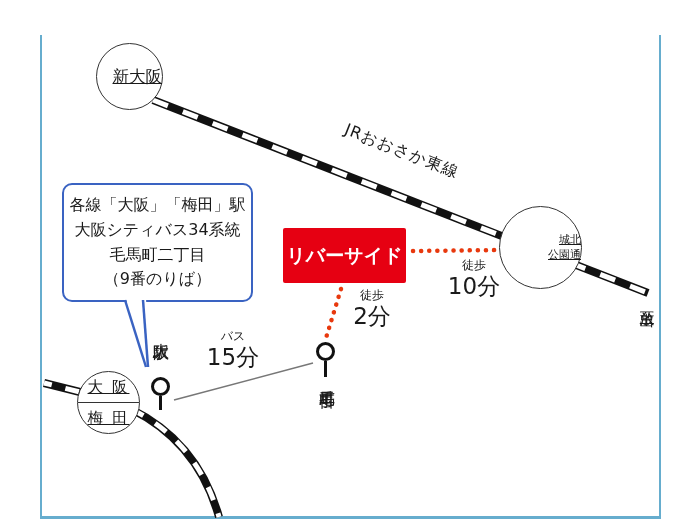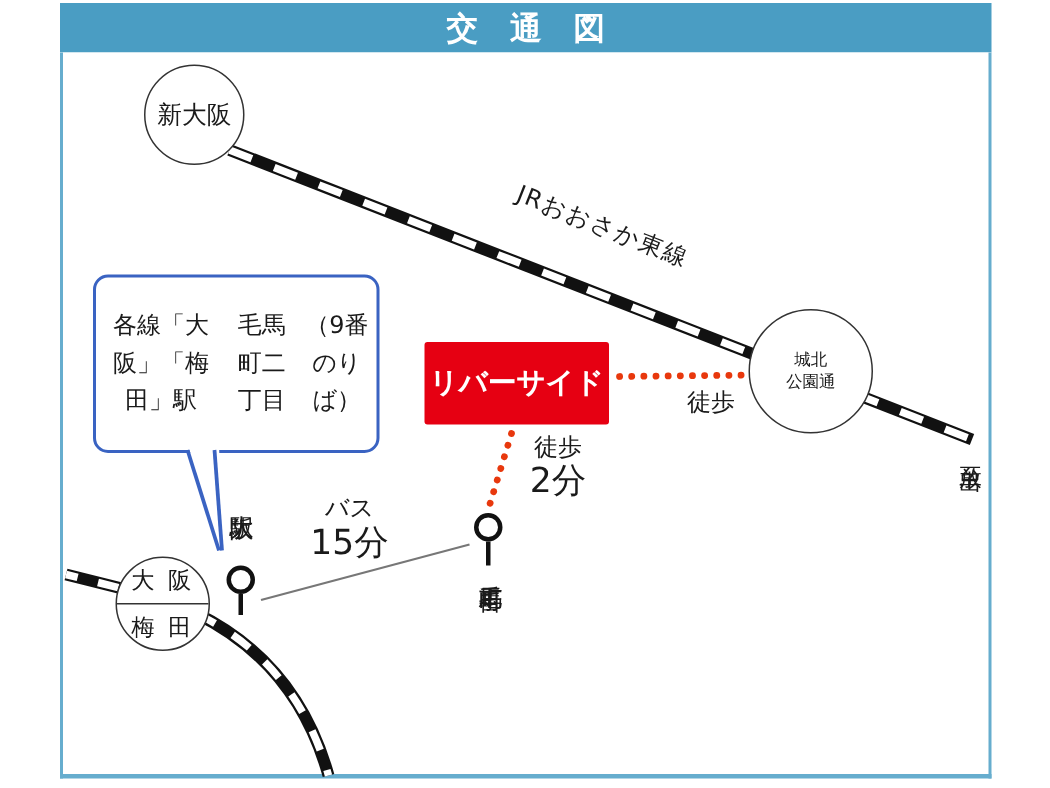--- a/index.html
+++ b/index.html
@@ -23,75 +23,72 @@
     box-sizing:border-box;
   }
 
   svg.layer { position:absolute; left:0; top:0; width:700px; height:525px; }
   .base-layer { z-index:2; }
   .callout-layer { z-index:6; }
 
   
   .station-circle {
     position:absolute; background:#fff; border:1.6px solid #333; border-radius:50%;
-    display:flex; flex-direction:column; align-items:center; justify-content:center;
-    text-align:center; z-index:4; box-sizing:border-box;
+    display:flex; flex-direction:column; align-items:flex-end; justify-content:center;
+    text-align:center; z-index:4; box-sizing:border-box;text-decoration:underline;
   }
   .c-shinosaka { left:96px; top:43px; width:67px; height:67px; font-size:16.5px; }
   .c-shirokita { left:499px; top:206px; width:83px; height:83px; font-size:11px; line-height:1.35; }
   .c-umeda { left:77px; top:371px; width:63px; height:63px; font-size:15.5px; padding:0; }
   .c-umeda .half { width:100%; height:50%; display:flex; align-items:center; justify-content:center; letter-spacing:2px; }
   .c-umeda .half.bottom { border-top:1.4px solid #333; }
 
   
   .dest-box {
     position:absolute; left:283px; top:228px; width:123px; height:55px; background:#e60012;
     color:#fff; font-weight:bold; font-size:19px; line-height:1.3; text-align:center;
     display:flex; flex-direction:column; align-items:center; justify-content:center; z-index:4;
     border-radius:2px;
   }
 
   
   .info-box {
     position:absolute; left:62px; top:183px; width:191px; height:119px; box-sizing:border-box;
     border:2.5px solid #3a63c2; border-radius:10px; background:#fff; z-index:5;
-    display:flex; flex-direction:row; align-items:center; justify-content:center;
+    display:flex; flex-direction:column; align-items:center; justify-content:center;
     font-size:16px; line-height:1.55; text-align:center;
   }
 
   
   .busstop { position:absolute; z-index:4; }
   .busstop .knob {
     width:13px; height:13px; border:3px solid #111; border-radius:50%; background:#fff;
   }
   .busstop .stick { width:3px; background:#111; margin:0 auto; }
 
   
   .vtext {
     position:absolute; writing-mode:vertical-rl; text-orientation:upright;
     z-index:4; letter-spacing:1px;
   }
 
   
   .route-label { position:absolute; z-index:4; text-align:center; line-height:1.1; }
-  .route-label .small { font-size:16px; display:block; }
+  .route-label .small { font-size:12px; display:block; }
   .route-label .big { font-size:23px; display:block; margin-top:2px; }
 
   .jr-label {
     position:absolute; left:314px; top:141px; width:175px; z-index:3; text-align:center;
     font-size:16px; letter-spacing:1px; transform:rotate(21.5deg); transform-origin:center;
   }
 </style>
 </head>
 <body>
 
 <div class="frame">
-  <div class="titlebar">
-    <span>交 通 図</span>
-  </div>
   <div class="map-bg"></div>
 </div>
 
 <svg class="layer base-layer" viewBox="0 0 700 525">
 
   <g>
     <line x1="153" y1="100" x2="648" y2="293" stroke="#111111" stroke-width="8"></line>
     <line x1="153" y1="100" x2="648" y2="293" stroke="#ffffff" stroke-width="5" stroke-dasharray="16 16"></line>
   </g>
 
@@ -125,20 +122,21 @@
   <div class="half">大 阪</div>
   <div class="half bottom">梅 田</div>
 </div>
 
 <div class="dest-box">
   <span>リバーサイド</span>
 </div>
 
 <div class="info-box">
   <span>各線「大阪」「梅田」駅</span>
+  <span>大阪シティバス34系統</span>
   <span>毛馬町二丁目</span>
   <span>（9番のりば）</span>
 </div>
 
 <div class="busstop" style="left:151px; top:377px;">
   <div class="knob"></div>
   <div class="stick" style="height:14px;"></div>
 </div>
 <div class="busstop" style="left:316px; top:342px;">
   <div class="knob"></div>
@@ -152,20 +150,21 @@
 <div class="route-label" style="left:183px; top:330px; width:100px;">
   <span class="small">バス</span>
   <span class="big">15分</span>
 </div>
 <div class="route-label" style="left:322px; top:289px; width:100px;">
   <span class="small">徒歩</span>
   <span class="big">2分</span>
 </div>
 <div class="route-label" style="left:424px; top:259px; width:100px;">
   <span class="small">徒歩</span>
+  <span class="big">10分</span>
 </div>
 
 <div class="jr-label">JRおおさか東線</div>
 
 <svg class="layer callout-layer" viewBox="0 0 700 525">
   <polygon points="125,296 146,296 148,367" fill="#ffffff" stroke="none"></polygon>
   <line x1="125" y1="300" x2="146" y2="367" stroke="#3a63c2" stroke-width="2.5"></line>
   <line x1="143" y1="300" x2="148" y2="367" stroke="#3a63c2" stroke-width="2.5"></line>
 </svg>
 

